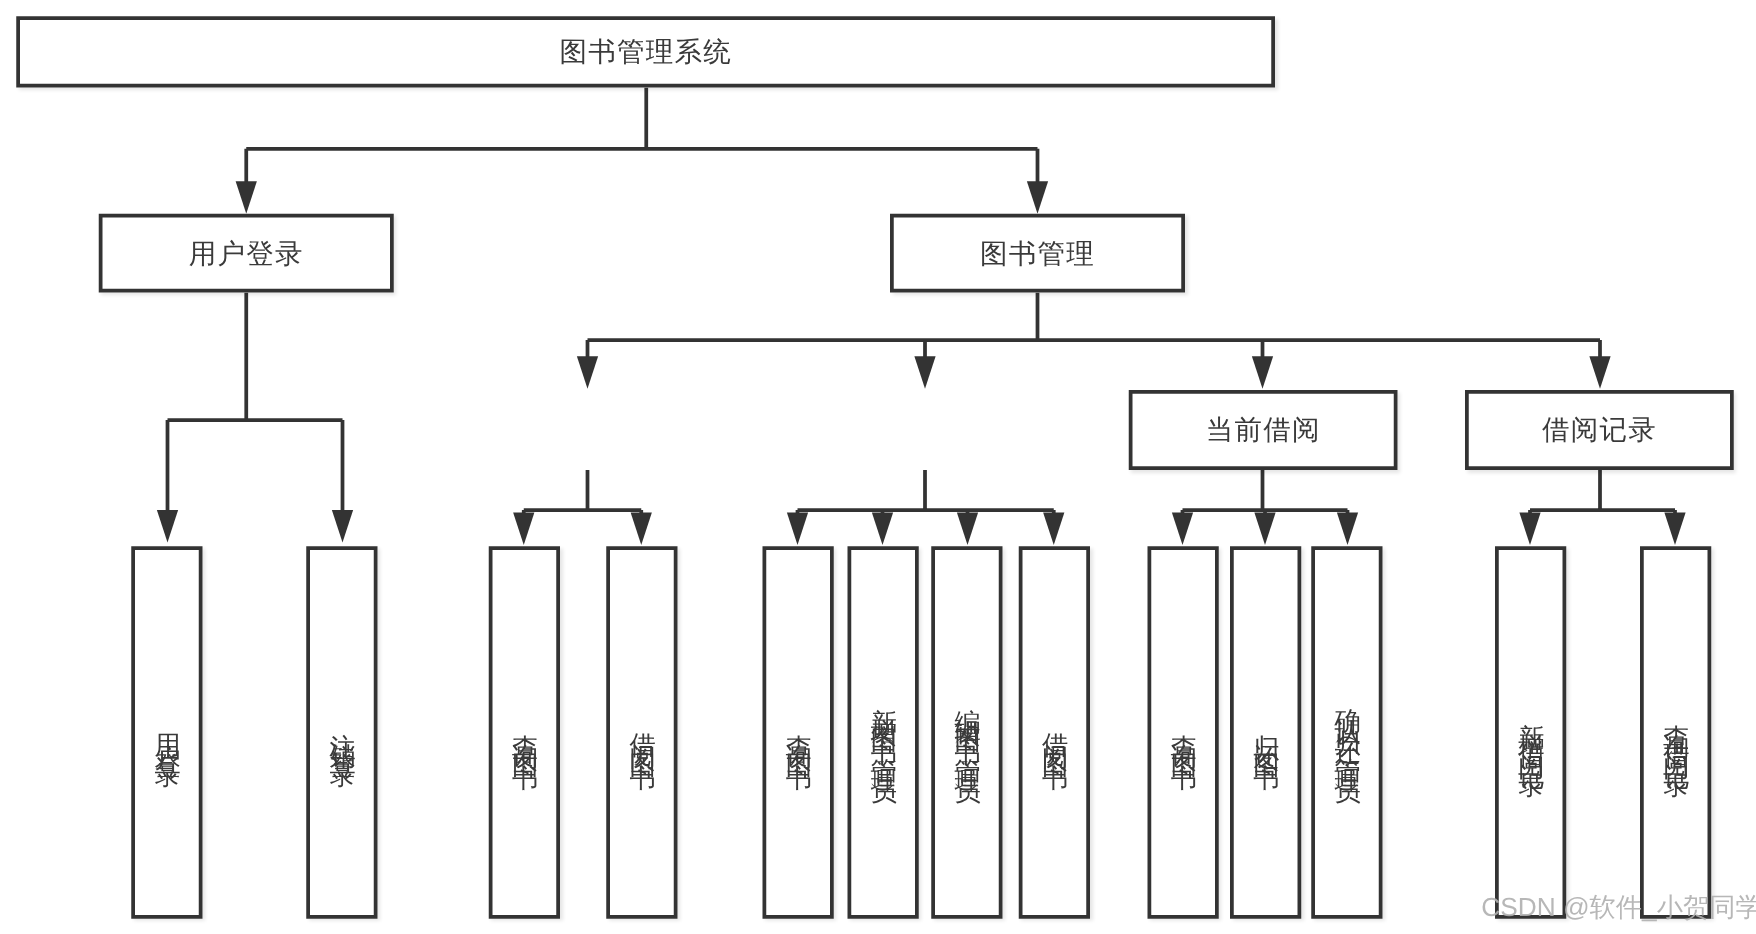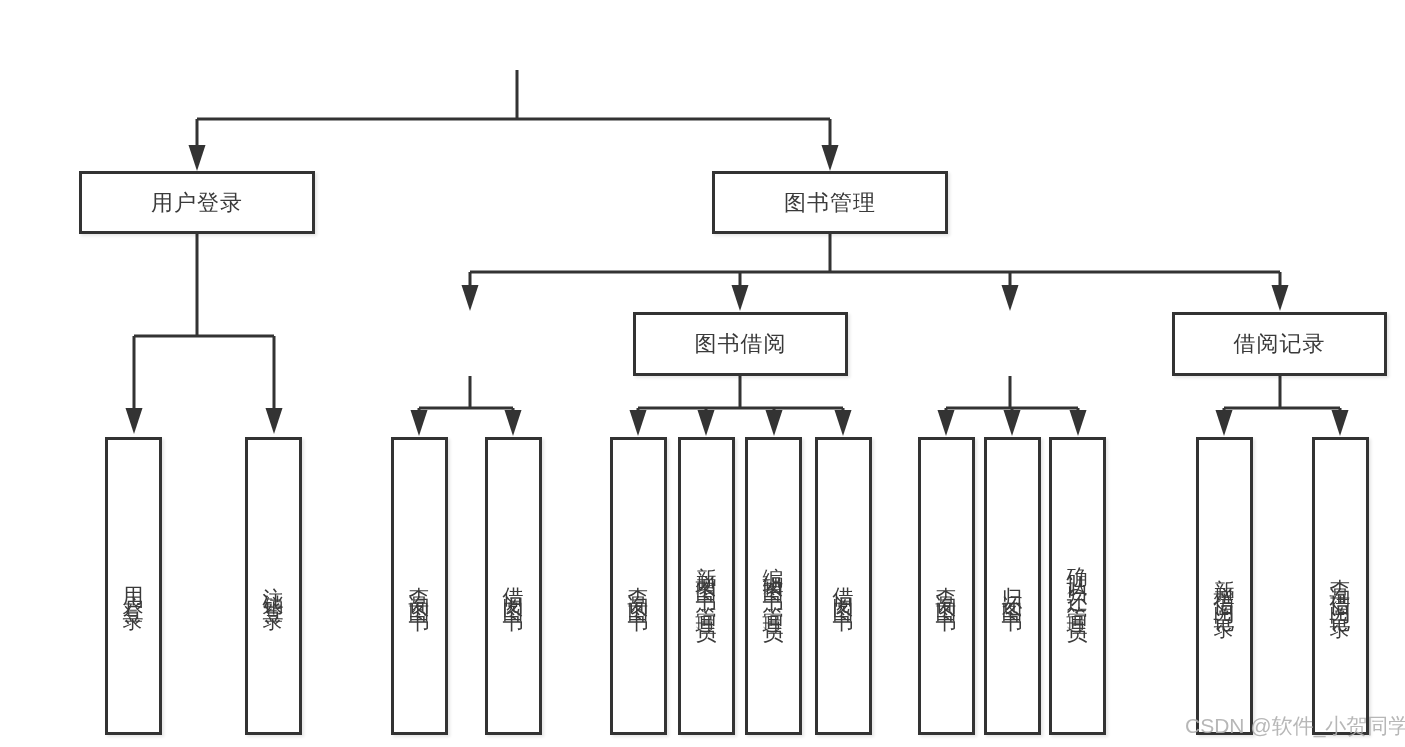--- a/index.html
+++ b/index.html
@@ -99,25 +99,26 @@
       <polygon points="1003.5,410 1020.5,410 1012,436"></polygon>
       <polygon points="1069.5,410 1086.5,410 1078,436"></polygon>
     </g>
     <g>
       <path d="M1280 376 V408 M1224 408 H1340 M1224 408 V414 M1340 408 V414"></path>
       <polygon points="1215.5,410 1232.5,410 1224,436"></polygon>
       <polygon points="1331.5,410 1348.5,410 1340,436"></polygon>
     </g>
   </svg>
 
+  <div class="node" style="left:13px;top:13px;width:1007px;height:57px">图书管理系统</div>
 
   <div class="node" style="left:79px;top:171px;width:236px;height:63px">用户登录</div>
   <div class="node" style="left:712px;top:171px;width:236px;height:63px">图书管理</div>
 
-  <div class="node" style="left:633px;top:312px;width:215px;height:64px">图书借阅</div>
+  <div class="node" style="left:903px;top:312px;width:215px;height:64px">当前借阅</div>
   <div class="node" style="left:1172px;top:312px;width:215px;height:64px">借阅记录</div>
 
   <div class="leaf" style="left:105px">
     <span class="vtext">用户登录</span>
   </div>
   <div class="leaf" style="left:245px">
     <span class="vtext">注销登录</span>
   </div>
 
   <div class="leaf" style="left:391px">

